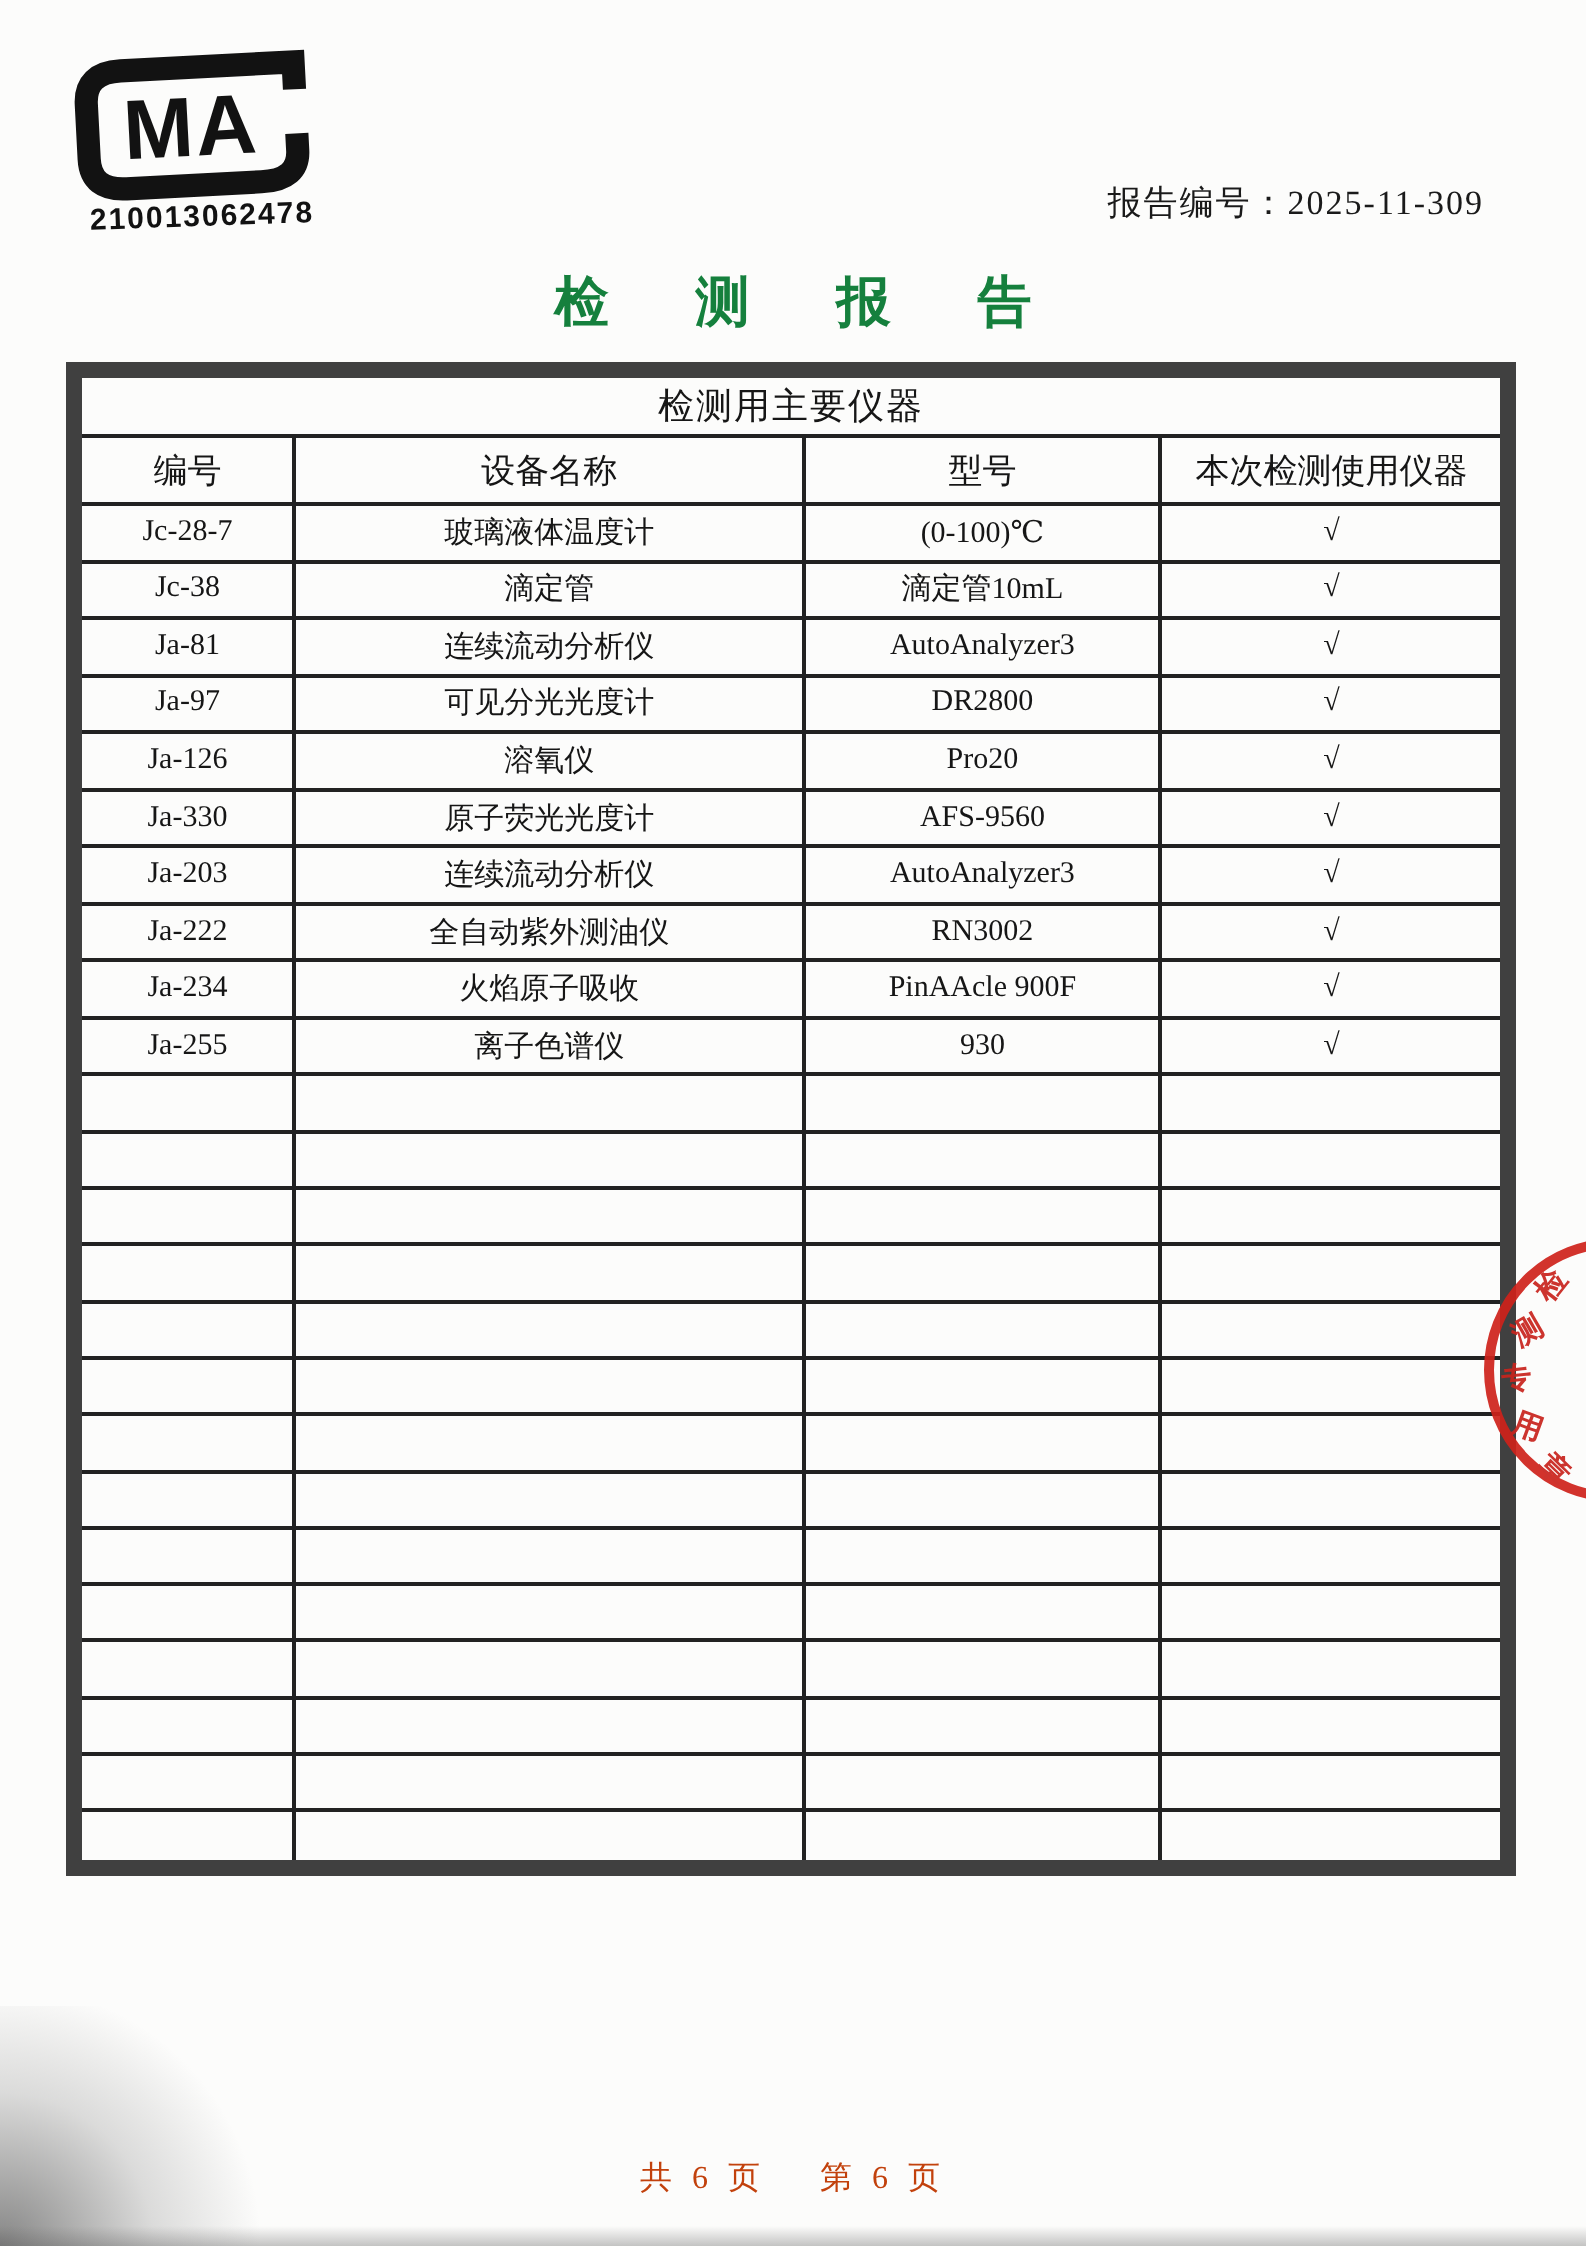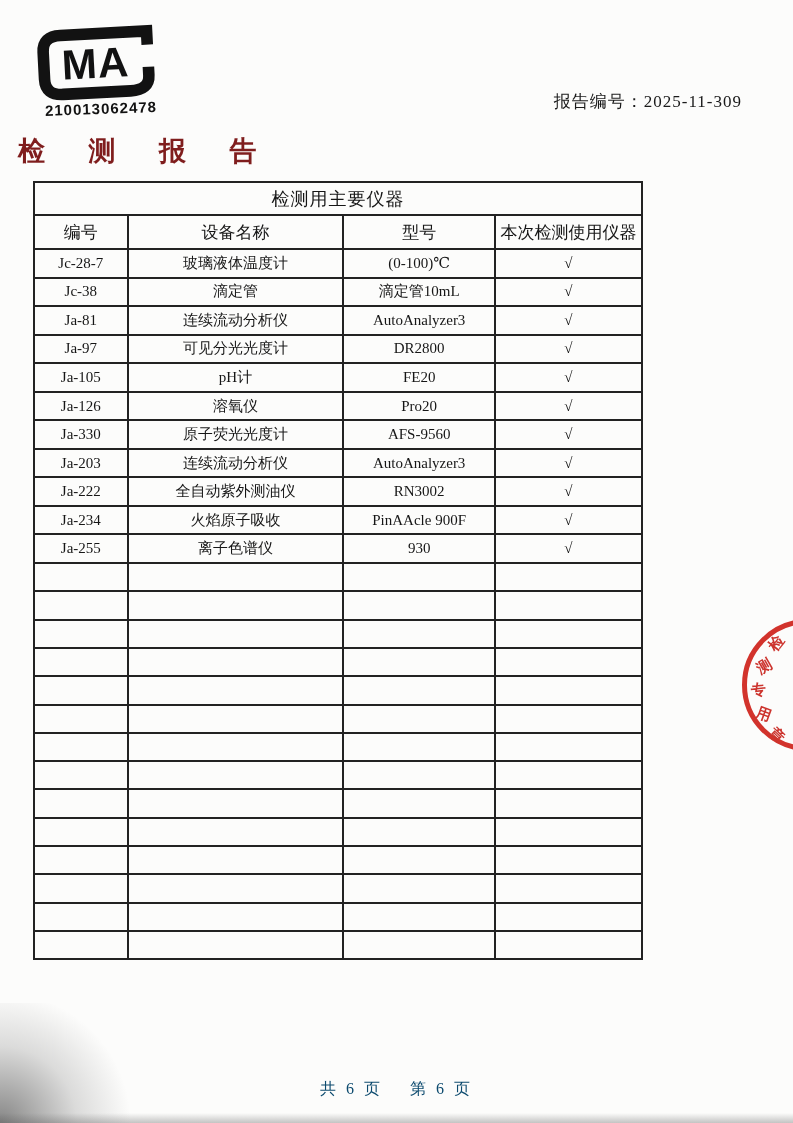--- a/index.html
+++ b/index.html
@@ -60,37 +60,37 @@
     color: #1a1a1a;
     white-space: nowrap;
     margin-top: 44px;
   }
 
   
   .doc-title {
     position: absolute;
     top: 133px; left: 0;
     width: 100%;
-    text-align: left;
+    text-align: center;
     font-family: "Liberation Sans", "DejaVu Sans", sans-serif;
     font-weight: bold;
     font-size: 27px;
     letter-spacing: 18px;
     text-indent: 18px; 
-    color: #7f1d1d;
+    color: #15803d;
   }
 
   
   table.instruments {
     position: absolute;
     top: 181px; left: 33px;
-    width: 610px;
+    width: 725px;
     border-collapse: collapse;
     table-layout: fixed;
-    border: 2px solid #404040;
+    border: 8px solid #404040;
   }
   table.instruments td, table.instruments th {
     border: 2px solid #222;
     text-align: center;
     vertical-align: middle;
     font-weight: normal;
     overflow: hidden;
     white-space: nowrap;
     padding: 0 2px;
   }
@@ -107,21 +107,21 @@
   tr.empty-row td { height: 28.3px; }
 
   
   .page-footer {
     position: absolute;
     top: 1079px; left: 0;
     width: 100%;
     text-align: center;
     font-size: 16px;
     letter-spacing: 3px;
-    color: #0c4a6e;
+    color: #c2410c;
   }
   .page-footer span { margin: 0 10px; }
 
   
   .seal {
     position: absolute;
     top: 619px; left: 742px;
     width: 132px; height: 132px;
     border: 5px solid #cf221b;
     border-radius: 50%;
@@ -193,26 +193,20 @@
           <td class="cell-model">AutoAnalyzer3</td>
           <td class="cell-used-check">√</td>
         </tr>
         <tr class="data-row">
           <td class="cell-id">Ja-97</td>
           <td class="cell-device-name">可见分光光度计</td>
           <td class="cell-model">DR2800</td>
           <td class="cell-used-check">√</td>
         </tr>
         <tr class="data-row">
-          <td class="cell-id">Ja-105</td>
-          <td class="cell-device-name">pH计</td>
-          <td class="cell-model">FE20</td>
-          <td class="cell-used-check">√</td>
-        </tr>
-        <tr class="data-row">
           <td class="cell-id">Ja-126</td>
           <td class="cell-device-name">溶氧仪</td>
           <td class="cell-model">Pro20</td>
           <td class="cell-used-check">√</td>
         </tr>
         <tr class="data-row">
           <td class="cell-id">Ja-330</td>
           <td class="cell-device-name">原子荧光光度计</td>
           <td class="cell-model">AFS-9560</td>
           <td class="cell-used-check">√</td>

